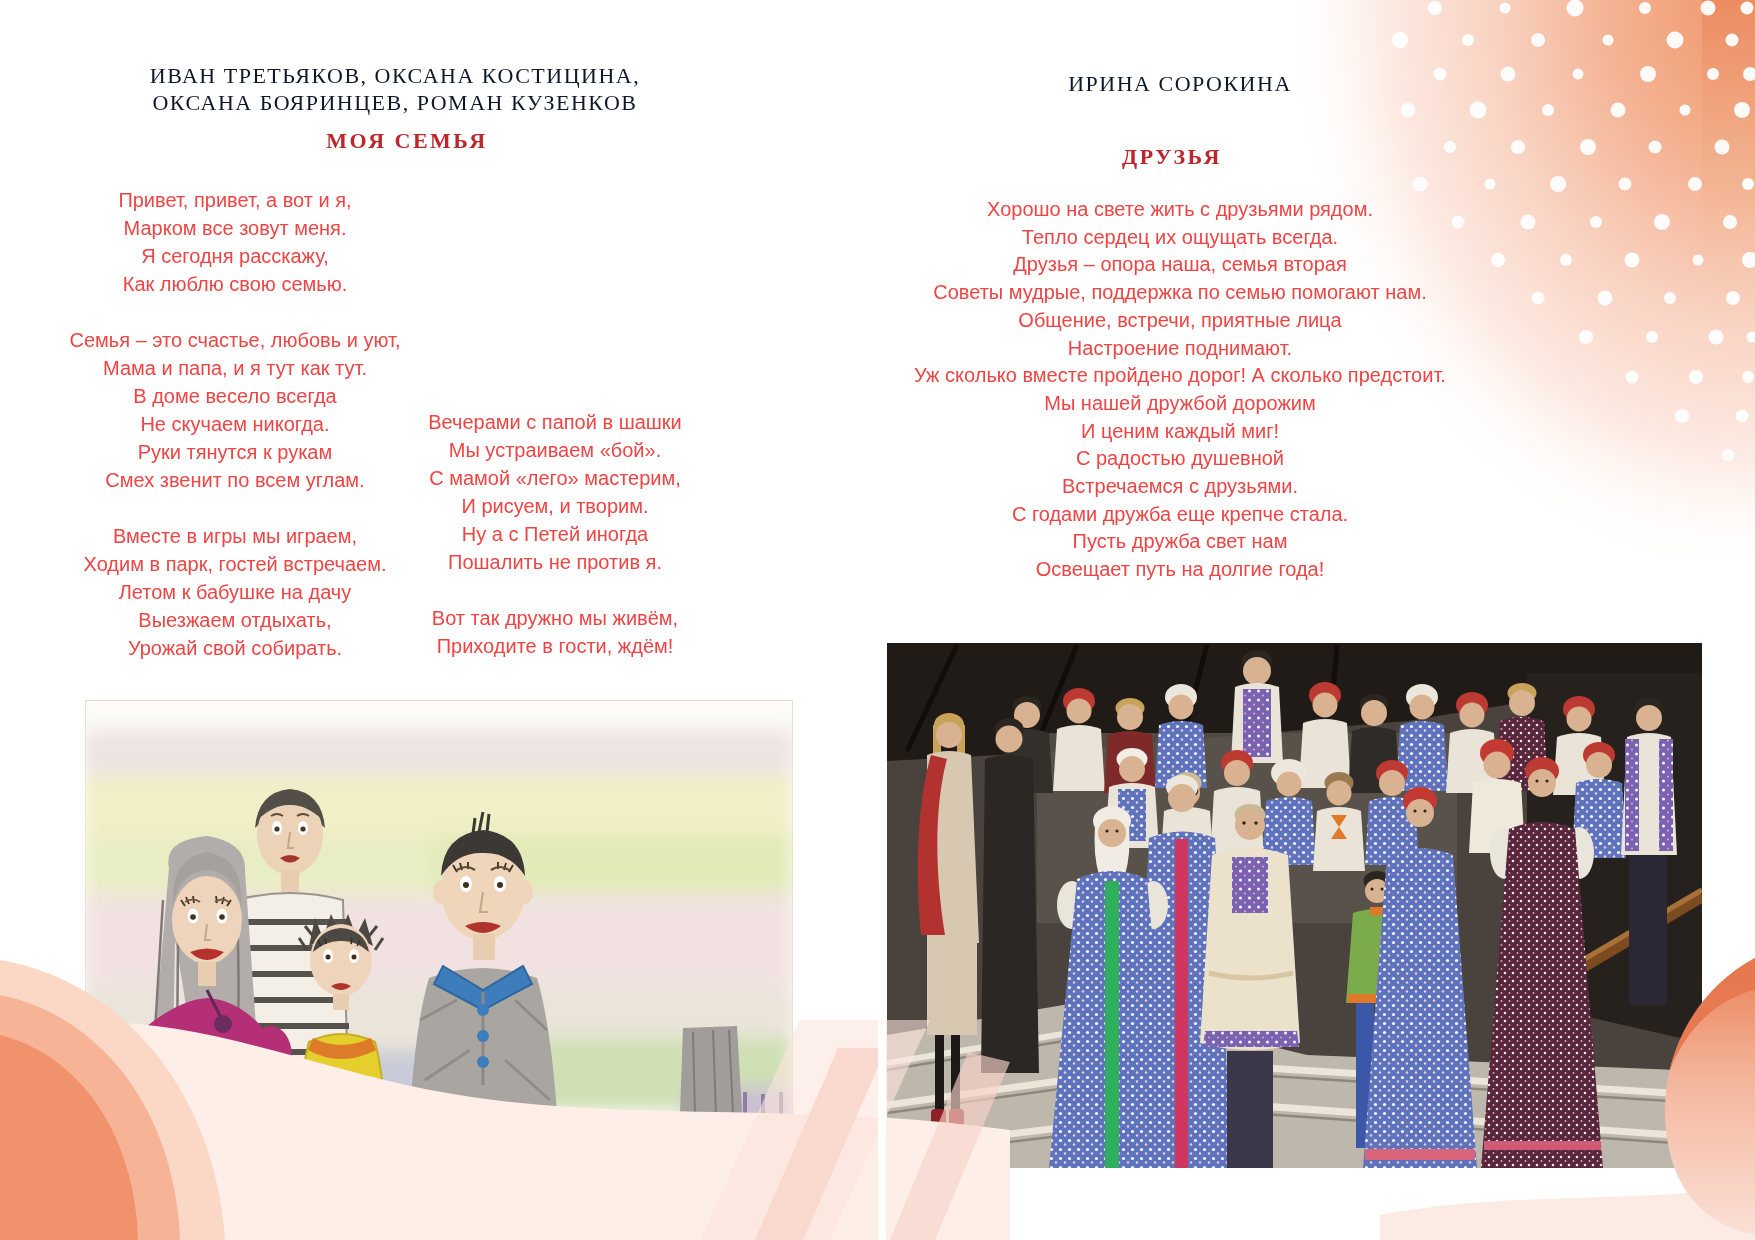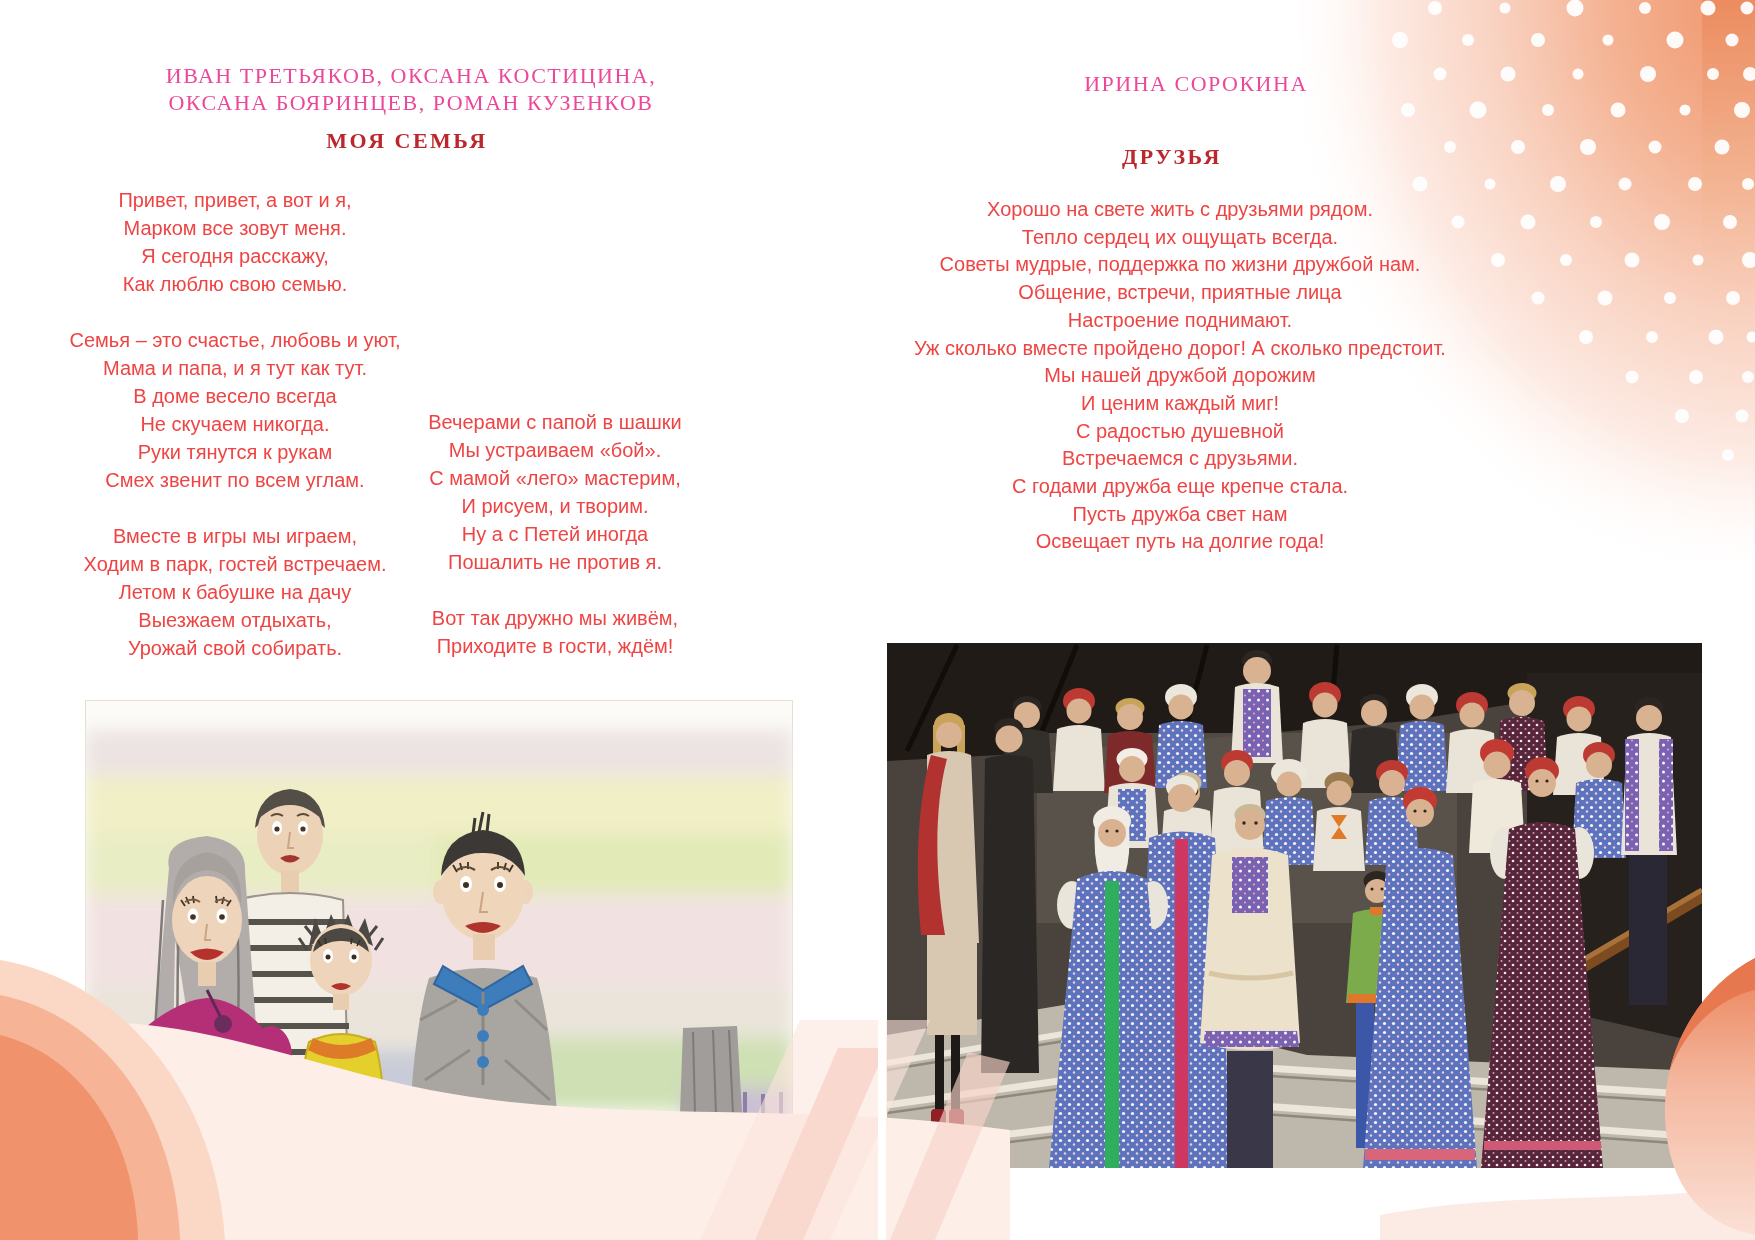--- a/index.html
+++ b/index.html
@@ -1,20 +1,20 @@
 <!DOCTYPE html>
 <html><head>
 <meta charset="utf-8">
 <style>
   html,body{margin:0;padding:0;background:#ffffff;}
   .canvas{position:relative;width:1755px;height:1240px;background:#fff;overflow:hidden;
           font-family:"Liberation Sans",sans-serif;}
   .abs{position:absolute;display:block;}
   .serif-caps{font-family:"Liberation Serif",serif;letter-spacing:1.5px;}
-  .authors{position:absolute;text-align:center;color:#ec4899;font-size:22px;line-height:27px;padding-left:16px;}
+  .authors{position:absolute;text-align:center;color:#0f172a;font-size:22px;line-height:27px;}
   #authors-left{left:0;top:62px;width:790px;}
   #author-right{left:850px;top:70px;width:660px;}
   .poem-title{position:absolute;text-align:center;color:#bb272c;font-size:22px;
               font-family:"Liberation Serif",serif;font-weight:700;letter-spacing:2.5px;}
   #title-left{left:12px;top:128px;width:790px;}
   #title-right{left:842px;top:144px;width:660px;}
   .poem{position:absolute;text-align:center;color:#ef4444;font-size:20px;line-height:28px;}
   #poem-col1{left:15px;top:186px;width:440px;}
   #poem-col2{left:400px;top:408px;width:310px;}
   #poem-right{left:850px;top:196px;width:660px;line-height:27.7px;}
@@ -257,21 +257,22 @@
       <circle cx="398" cy="336" r="6" fill="#3e7dbb"></circle>
       <circle cx="398" cy="362" r="6" fill="#3e7dbb"></circle>
     </g>
   </svg>
 
   <div class="authors serif-caps" id="author-right">ИРИНА СОРОКИНА</div>
   <div class="poem-title" id="title-right">ДРУЗЬЯ</div>
   <div class="poem" id="poem-right">
       <div class="poem-line">Хорошо на свете жить с друзьями рядом.</div>
       <div class="poem-line">Тепло сердец их ощущать всегда.</div>
-      <div class="poem-line">Советы мудрые, поддержка по жизни дружбой нам.</div>
+      <div class="poem-line">Друзья – опора наша, семья вторая</div>
+      <div class="poem-line">Советы мудрые, поддержка по семью помогают нам.</div>
       <div class="poem-line">Общение, встречи, приятные лица</div>
       <div class="poem-line">Настроение поднимают.</div>
       <div class="poem-line">Уж сколько вместе пройдено дорог! А сколько предстоит.</div>
       <div class="poem-line">Мы нашей дружбой дорожим</div>
       <div class="poem-line">И ценим каждый миг!</div>
       <div class="poem-line">С радостью душевной</div>
       <div class="poem-line">Встречаемся с друзьями.</div>
       <div class="poem-line">С годами дружба еще крепче стала.</div>
       <div class="poem-line">Пусть дружба свет нам</div>
       <div class="poem-line">Освещает путь на долгие года!</div>

